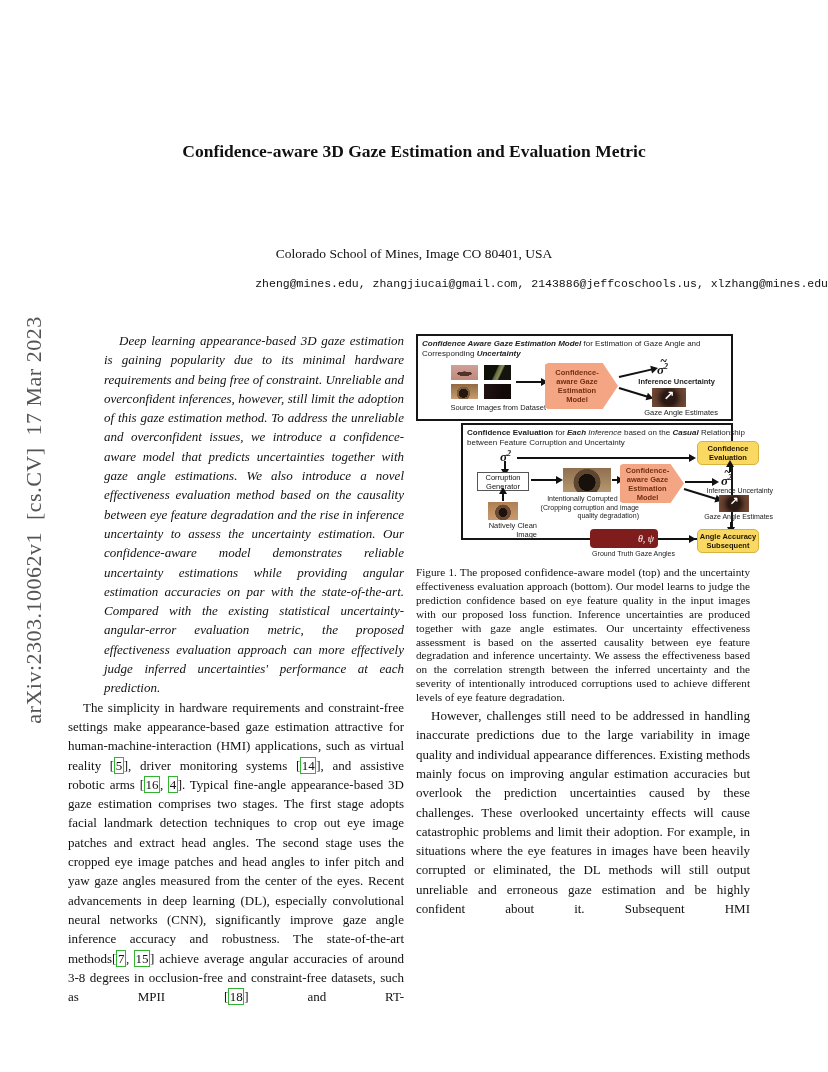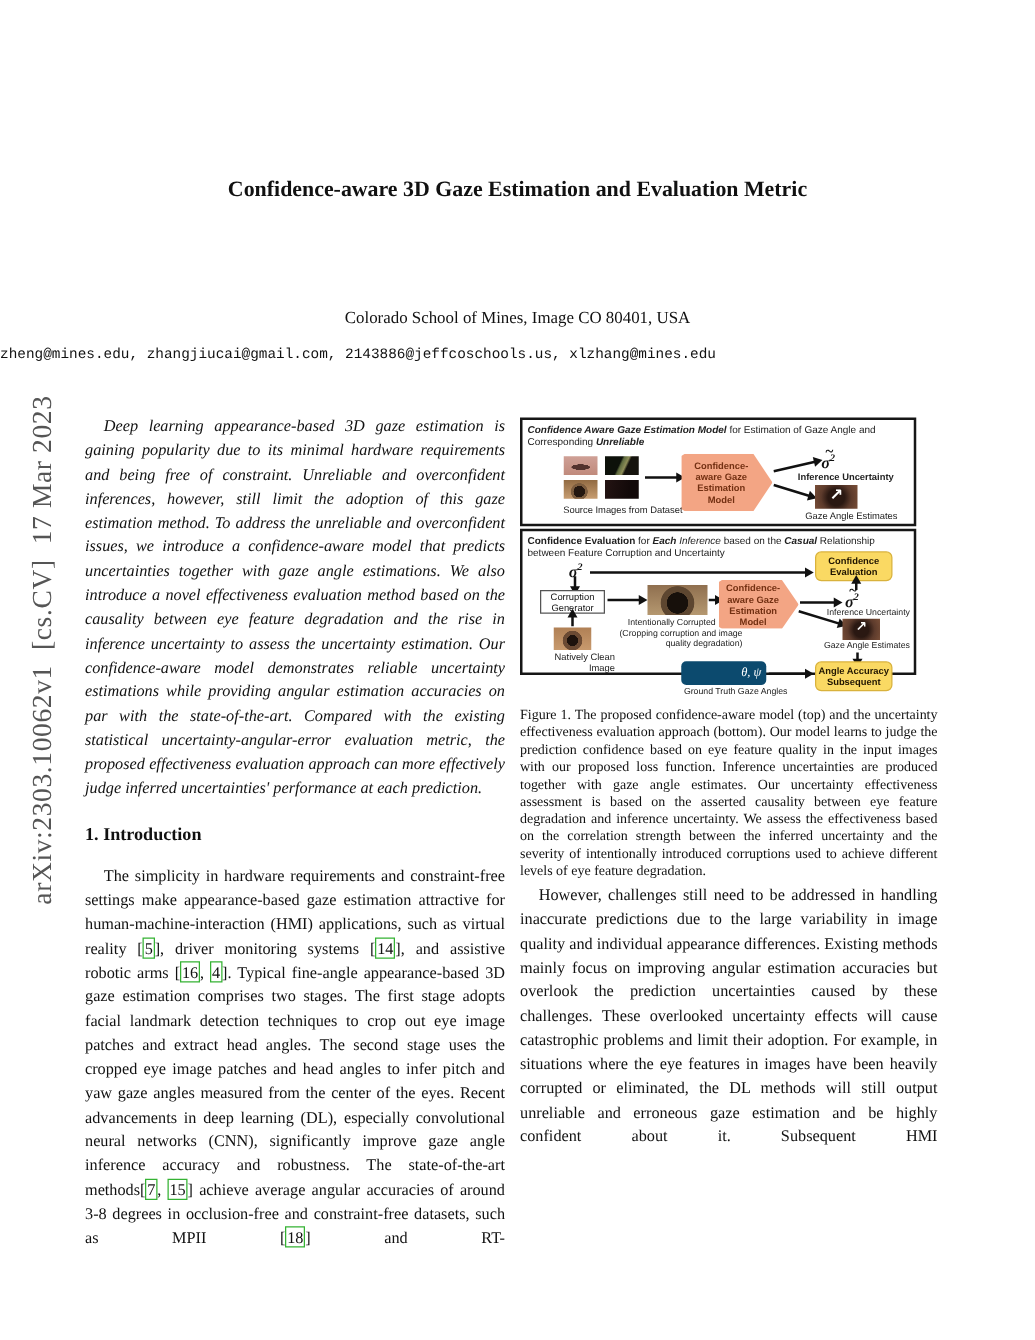--- a/index.html
+++ b/index.html
@@ -11,42 +11,42 @@
   .watermark { position:absolute; left:8px; top:268px; width:52px; height:504px;
                display:flex; align-items:center; justify-content:center; }
   .watermark span { transform:rotate(-90deg); white-space:pre; color:#555;
                     font-size:22px; letter-spacing:.5px; }
 
   
   .title   { position:absolute; left:0; top:141px; width:100%; text-align:center;
              font-size:17.5px; font-weight:bold; }
   .authors { position:absolute; left:0; top:212px; width:100%; text-align:center; font-size:13.5px; }
   .affil   { position:absolute; left:0; top:246px; width:100%; text-align:center; font-size:13.5px; }
-  .emails  { position:absolute; left:0; top:277px; width:100%; text-align:left;
+  .emails  { position:absolute; left:0; top:277px; width:100%; text-align:right;
              font-family:"Liberation Mono","DejaVu Sans Mono",monospace; font-size:11.5px; }
 
   
   .col-left  { position:absolute; left:68px;  top:331px; width:336px; }
   .col-right { position:absolute; left:416px; top:334px; width:334px; }
   .abs-head { text-align:center; font-weight:bold; font-size:14.5px; margin-bottom:13px; }
   .sec-head { font-weight:bold; font-size:14.5px; margin:20px 0 14px 0; }
-  .abstract { font-style:italic; }
+  .abstract { font-style:italic;margin-left:36px; }
   .body, .abstract { font-size:13px; line-height:19.3px; text-align:justify; hyphens:none; }
   .indent { text-indent:15px; }
   .cont-para { text-align-last:justify; }
   .caption { font-size:11.2px; line-height:13.9px; text-align:justify; margin-top:26px; }
   .cite { border:1px solid #34b233; padding:0 .5px; line-height:1; }
   .gene { margin-top:20px; }
 
   
   .figure { width:317px; }
   .panel { position:relative; border:2px solid #161616; background:#fff;
            font-family:"Liberation Sans","DejaVu Sans",sans-serif; }
   .panel1 { height:87px; }
-  .panel2 { height:117px; margin-top:2px; }
+  .panel2 { height:117px; margin-top:2px;margin-left:45px; }
   .pheader { position:absolute; left:4px; top:3px; width:306px; font-size:8px; line-height:10px; color:#222; }
 
   .src-grid { position:absolute; left:33px; top:29px; display:grid;
               grid-template-columns:27px 27px; grid-auto-rows:15px; gap:4px 6px; }
   .eye { position:relative; overflow:hidden; }
   .img-src1 { background:radial-gradient(ellipse 70% 38% at 50% 58%, #53322e 0 38%, transparent 40%), linear-gradient(#cfa096,#c08a7c); }
   .img-src2 { background:linear-gradient(115deg,#0d110a 42%,#5d6a3e 47%,#8d8d58 58%,#15130d 64%); }
   .img-src3 { background:radial-gradient(circle at 46% 62%, #241710 0 26%, #7c5c3e 27% 38%, transparent 40%), linear-gradient(#916a42,#c79d71); }
   .img-src4 { background:linear-gradient(100deg,#241413,#120909 70%); }
   .img-clean   { background:radial-gradient(circle at 50% 58%, #1d120c 0 24%, #6b4a33 25% 42%, transparent 44%), linear-gradient(#b08055,#c89a6e); }
@@ -62,21 +62,21 @@
                  clip-path:polygon(0 4%, 0 96%, 4% 100%, 79% 100%, 100% 50%, 79% 0, 4% 0);
                  color:#733012; font-weight:bold; font-size:7.5px; line-height:9px;
                  display:flex; align-items:center; justify-content:center; text-align:center;
                  padding:2px 14px 2px 5px; }
   .ybox { position:absolute; background:#fad963; border:1px solid #d9b23c; border-radius:5px;
           color:#201500; font-weight:bold; font-size:7.5px; line-height:9px;
           display:flex; align-items:center; justify-content:center; text-align:center; }
   .wbox { position:absolute; background:#fff; border:1.5px solid #555;
           font-size:7.5px; line-height:9px; color:#111;
           display:flex; align-items:center; justify-content:center; text-align:center; }
-  .bbox { position:absolute; background:#0c4a6e; border-radius:4px; color:#fff;
+  .bbox { position:absolute; background:#7f1d1d; border-radius:4px; color:#fff;
           font-family:"Liberation Serif",serif; font-style:italic; font-size:10px;
           display:flex; align-items:center; justify-content:center;padding-left:44px; }
 
   .sigma { position:absolute; font-family:"Liberation Serif",serif; font-style:italic;
            font-weight:bold; font-size:13px; }
   .sigma sup { font-size:8px; }
   .sigma .tld { position:absolute; top:-8px; left:1px; right:0; text-align:center;
                 font-style:normal; font-size:12px; letter-spacing:-1px; }
 
   .arr { position:absolute; background:#111; height:2px; }
@@ -96,30 +96,29 @@
   <div class="watermark">
     <span>arXiv:2303.10062v1  [cs.CV]  17 Mar 2023</span>
   </div>
 
   <h1 class="title">Confidence-aware 3D Gaze Estimation and Evaluation Metric</h1>
   <div class="affil">Colorado School of Mines, Image CO 80401, USA</div>
   <div class="emails">zheng@mines.edu, zhangjiucai@gmail.com, 2143886@jeffcoschools.us, xlzhang@mines.edu</div>
 
   <div class="col-left">
     <p class="abstract indent">Deep learning appearance-based 3D gaze estimation is gaining popularity due to its minimal hardware requirements and being free of constraint. Unreliable and overconfident inferences, however, still limit the adoption of this gaze estimation method. To address the unreliable and overconfident issues, we introduce a confidence-aware model that predicts uncertainties together with gaze angle estimations. We also introduce a novel effectiveness evaluation method based on the causality between eye feature degradation and the rise in inference uncertainty to assess the uncertainty estimation. Our confidence-aware model demonstrates reliable uncertainty estimations while providing angular estimation accuracies on par with the state-of-the-art. Compared with the existing statistical uncertainty-angular-error evaluation metric, the proposed effectiveness evaluation approach can more effectively judge inferred uncertainties' performance at each prediction.</p>
-    <div class="sec-head">1. Introduction</div>
     <p class="body indent cont-para">The simplicity in hardware requirements and constraint-free settings make appearance-based gaze estimation attractive for human-machine-interaction (HMI) applications, such as virtual reality [<span class="cite">5</span>], driver monitoring systems [<span class="cite">14</span>], and assistive robotic arms [<span class="cite">16</span>, <span class="cite">4</span>]. Typical fine-angle appearance-based 3D gaze estimation comprises two stages. The first stage adopts facial landmark detection techniques to crop out eye image patches and extract head angles. The second stage uses the cropped eye image patches and head angles to infer pitch and yaw gaze angles measured from the center of the eyes. Recent advancements in deep learning (DL), especially convolutional neural networks (CNN), significantly improve gaze angle inference accuracy and robustness. The state-of-the-art methods[<span class="cite">7</span>, <span class="cite">15</span>] achieve average angular accuracies of around 3-8 degrees in occlusion-free and constraint-free datasets, such as MPII [<span class="cite">18</span>] and RT-</p>
   </div>
 
   <div class="col-right">
 
     <div class="figure">
 
       <div class="panel panel1">
-        <div class="pheader"><span style="font-weight: bold; font-style: italic;">Confidence Aware Gaze Estimation Model</span> for Estimation of Gaze Angle and Corresponding <span style="font-weight: bold; font-style: italic;">Unreliable</span></div>
+        <div class="pheader"><span style="font-weight: bold; font-style: italic;">Confidence Aware Gaze Estimation Model</span> for Estimation of Gaze Angle and Corresponding <span style="font-weight: bold; font-style: italic;">Uncertainty</span></div>
 
         <div class="src-grid">
           <div class="eye img-src1"></div>
           <div class="eye img-src2"></div>
           <div class="eye img-src3"></div>
           <div class="eye img-src4"></div>
         </div>
         <div class="fig-label" style="left:8px; top:68px; width:120px;">Source Images from Dataset</div>
 
         <div class="arr" style="left:98px; top:45px; width:26px;"></div>

